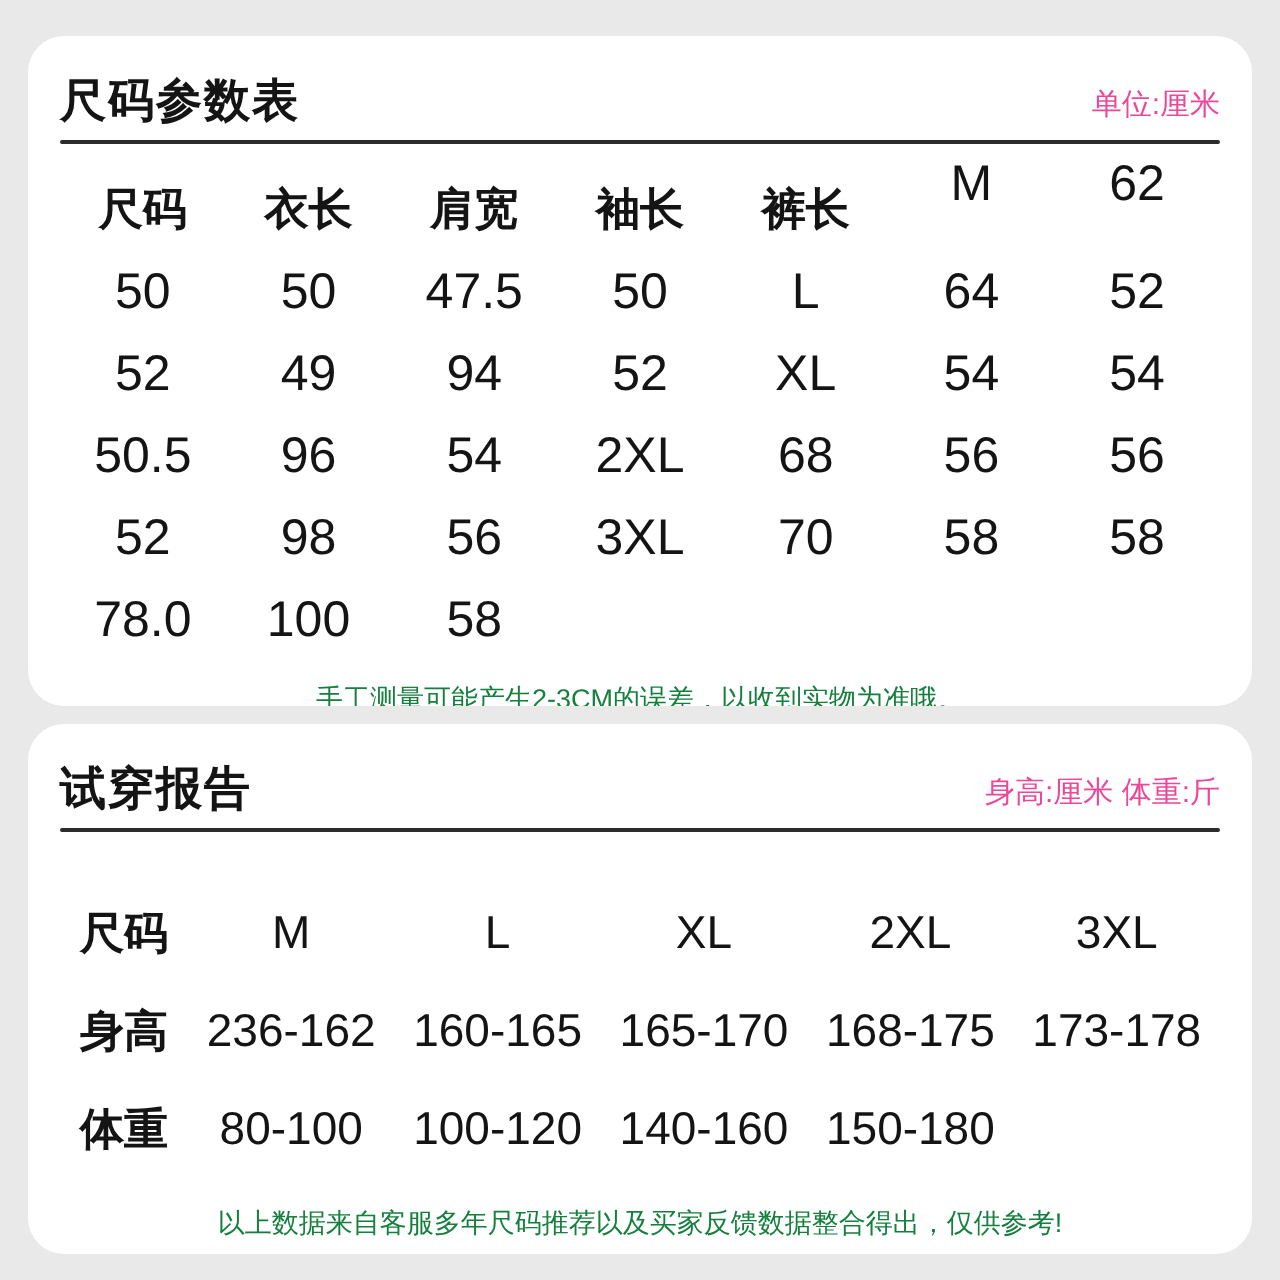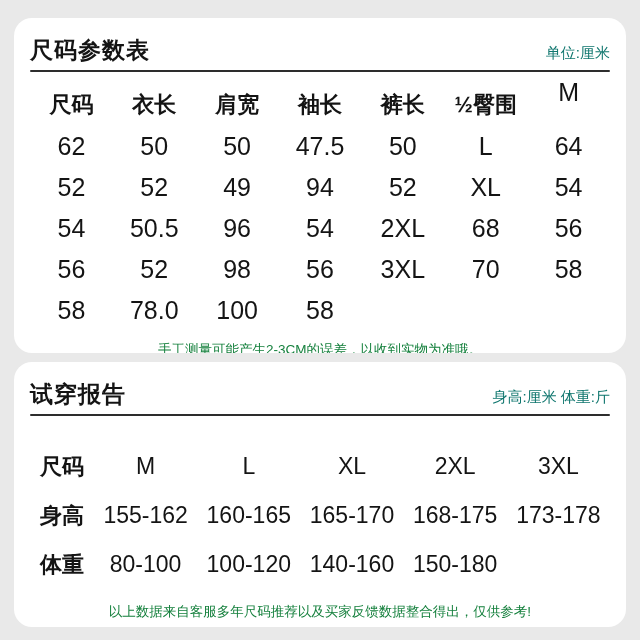--- a/index.html
+++ b/index.html
@@ -39,21 +39,21 @@
     margin: 0;
     font-size: 23px;
     font-weight: 700;
     line-height: 28px;
     letter-spacing: 1px;
   }
   .card-unit {
     font-size: 15px;
     font-weight: 500;
     line-height: 22px;
-    color: #0f766e;
+    color: #ec4899;
   }
   .divider {
     height: 2px;
     background: #2d2d2d;
     border-radius: 1px;
   }
 
   
   .sz-grid {
     display: grid;
@@ -116,21 +116,20 @@
       <span class="card-unit">单位:厘米</span>
     </div>
     <div class="divider"></div>
 
     <div class="sz-grid">
       <div class="h">尺码</div>
       <div class="h">衣长</div>
       <div class="h">肩宽</div>
       <div class="h">袖长</div>
       <div class="h">裤长</div>
-      <div class="h">½臀围</div>
 
       <div class="c size-col">M</div>
       <div class="c">62</div>
       <div class="c">50</div>
       <div class="c">50</div>
       <div class="c">47.5</div>
       <div class="c">50</div>
 
       <div class="c size-col">L</div>
       <div class="c">64</div>
@@ -176,21 +175,21 @@
 
     <div class="fit-grid">
       <div class="c lbl">尺码</div>
       <div class="c szv">M</div>
       <div class="c szv">L</div>
       <div class="c szv">XL</div>
       <div class="c szv">2XL</div>
       <div class="c szv">3XL</div>
 
       <div class="c lbl">身高</div>
-      <div class="c">155-162</div>
+      <div class="c">236-162</div>
       <div class="c">160-165</div>
       <div class="c">165-170</div>
       <div class="c">168-175</div>
       <div class="c">173-178</div>
 
       <div class="c lbl">体重</div>
       <div class="c">80-100</div>
       <div class="c">100-120</div>
       <div class="c">140-160</div>
       <div class="c">150-180</div>

